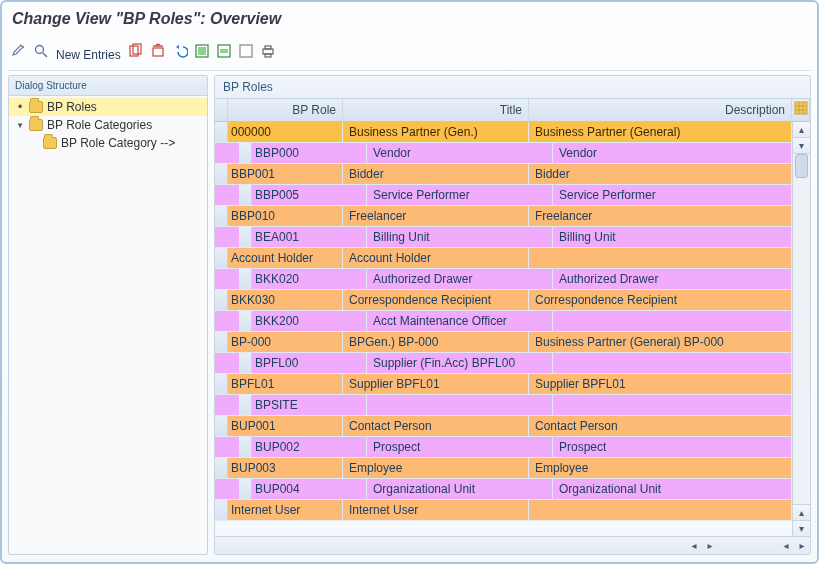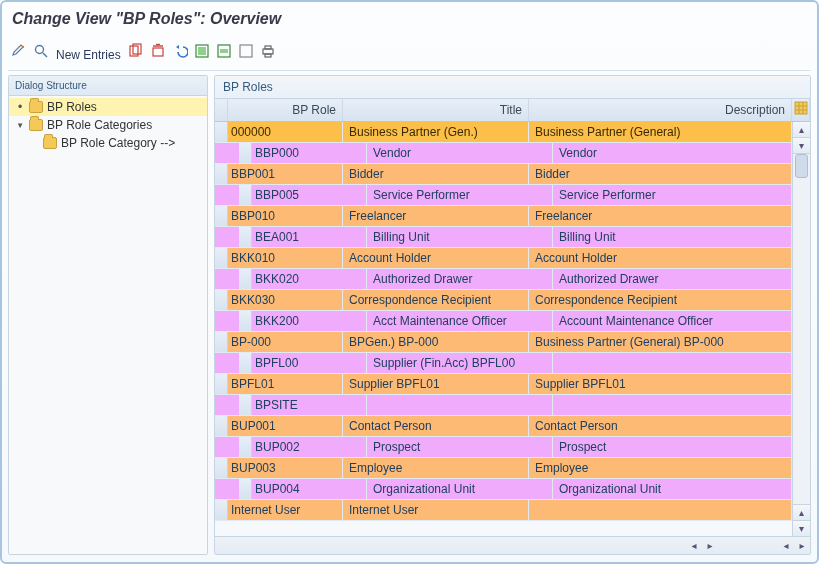--- a/index.html
+++ b/index.html
@@ -362,21 +362,20 @@
           </div>
           <div class="grid-row alt">
             <div class="handle"></div>
             <div>BEA001</div>
             <div>Billing Unit</div>
             <div>Billing Unit</div>
             <div></div>
           </div>
           <div class="grid-row">
             <div class="handle"></div>
-            <div>BKK010</div>
             <div>Account Holder</div>
             <div>Account Holder</div>
             <div></div>
           </div>
           <div class="grid-row alt">
             <div class="handle"></div>
             <div>BKK020</div>
             <div>Authorized Drawer</div>
             <div>Authorized Drawer</div>
             <div></div>
@@ -385,21 +384,20 @@
             <div class="handle"></div>
             <div>BKK030</div>
             <div>Correspondence Recipient</div>
             <div>Correspondence Recipient</div>
             <div></div>
           </div>
           <div class="grid-row alt">
             <div class="handle"></div>
             <div>BKK200</div>
             <div>Acct Maintenance Officer</div>
-            <div>Account Maintenance Officer</div>
             <div></div>
           </div>
           <div class="grid-row">
             <div class="handle"></div>
             <div>BP-000</div>
             <div>BPGen.) BP-000</div>
             <div>Business Partner (General) BP-000</div>
             <div></div>
           </div>
           <div class="grid-row alt">

